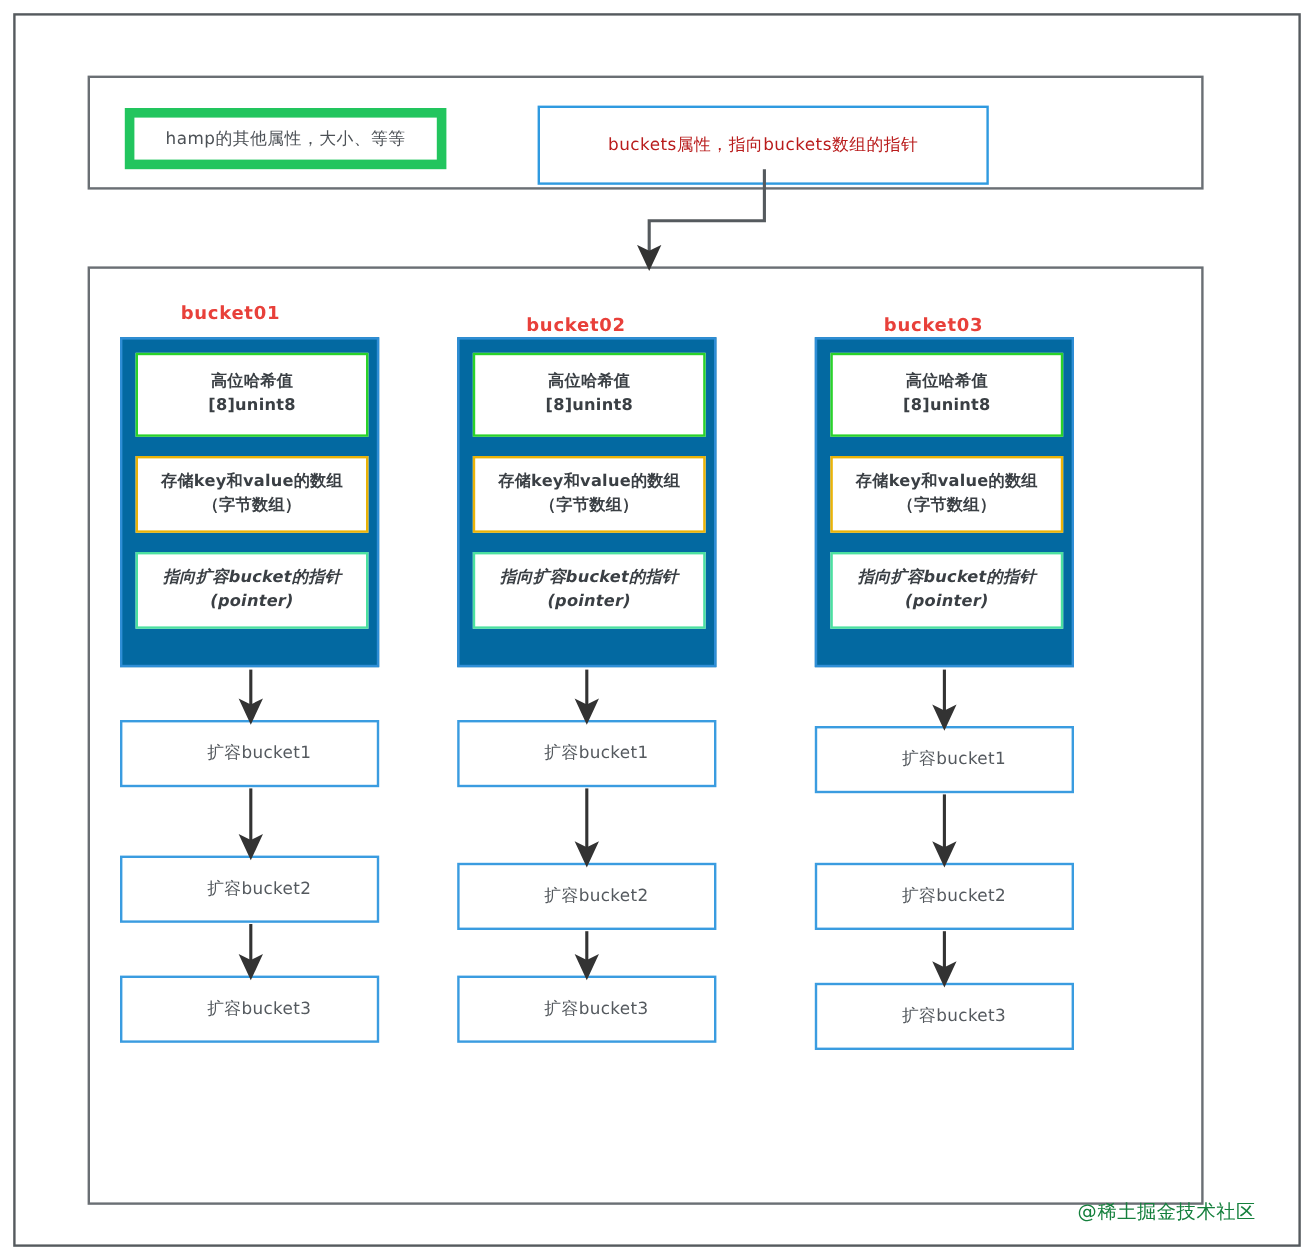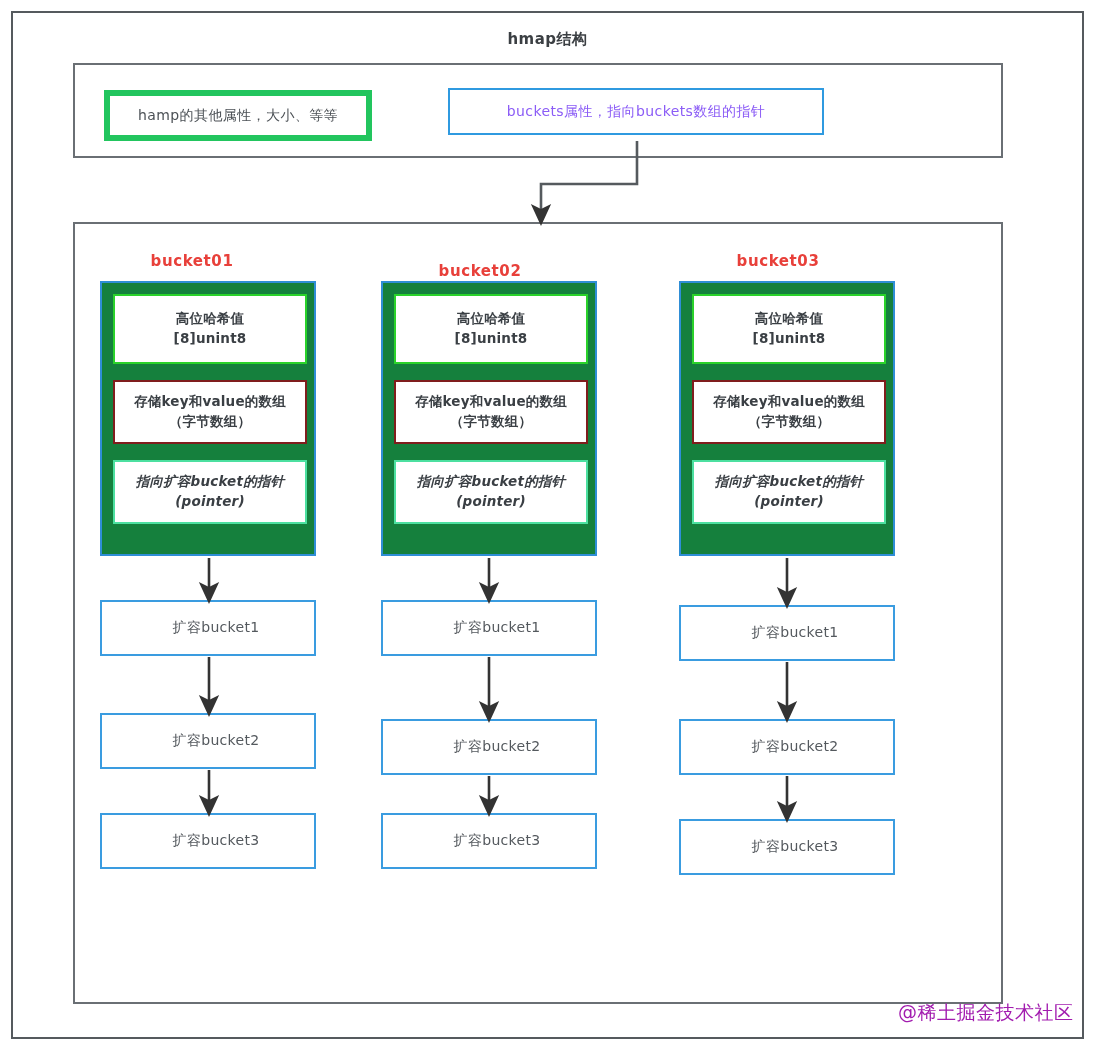--- a/index.html
+++ b/index.html
@@ -49,68 +49,68 @@
     border:2px solid #6a6f74;
     box-sizing:border-box;
     background:#fff;
   }
 
   
   .attr-box{
     position:absolute;
     left:104px; top:90px;
     width:268px; height:51px;
-    border:6px solid #22c55e;
+    border:8px solid #22c55e;
     box-sizing:border-box;
     display:flex; align-items:center; justify-content:center;
     font-size:14px; color:#4c5156; letter-spacing:.4px;
     background:#fff;
   }
   .buckets-box{
     position:absolute;
     left:448px; top:88px;
-    width:376px; height:47px;
+    width:376px; height:66px;
     border:2px solid #2f9ae0;
     box-sizing:border-box;
     display:flex; align-items:center; justify-content:center;
-    font-size:14px; color:#8b5cf6; letter-spacing:.4px;
+    font-size:14px; color:#b91c1c; letter-spacing:.4px;
     background:#fff;
   }
 
   
   .bucket-label{
     position:absolute;
     width:200px;
     text-align:center;
     font-size:15px; font-weight:bold;
     color:#e8403a;
     letter-spacing:.6px;
   }
 
   
   .bucket-group{
     position:absolute;
     width:216px; height:275px;
     border:2px solid #2f8ed6;
     box-sizing:border-box;
-    background:#15803d;
+    background:#0369a1;
   }
   .cell{
     position:absolute;
     left:11px;
     width:194px;
     box-sizing:border-box;
     background:#fff;
     display:flex; flex-direction:column;
     align-items:center; justify-content:center;
     font-size:13.5px; color:#3a3f44; line-height:1.45;
     letter-spacing:.2px;
   }
   .cell.hash   { top:11px;  height:70px; border:2px solid #2ad22a; font-weight:bold; }
-  .cell.kv     { top:97px;  height:64px; border:2px solid #7f1d1d; font-weight:bold; }
+  .cell.kv     { top:97px;  height:64px; border:2px solid #eab308; font-weight:bold; }
   .cell.ptr    { top:177px; height:64px; border:2px solid #4ce0a0; font-weight:bold;font-style:italic; }
   .cell .l2{ font-weight:bold; }
 
   
   .ovf-box{
     position:absolute;
     width:216px; height:56px;
     border:2px solid #3a9ce0;
     box-sizing:border-box;
     display:flex; align-items:center; justify-content:center;
@@ -125,42 +125,41 @@
     left:0; top:932px;
     width:1095px;
     text-align:center;
     font-size:16px; font-weight:bold;
     color:#e8201c;
     letter-spacing:.5px;
   }
   .watermark{
     position:absolute;
     left:898px; top:1000px;
-    font-size:19px;
-    color:#a21caf;
+    font-size:16px;
+    color:#15803d;
     letter-spacing:.5px;
     white-space:nowrap;
   }
 
   
   .arrows{
     position:absolute;
     left:0; top:0;
     width:1095px; height:1050px;
     pointer-events:none;
   }
 </style>
 </head>
 <body>
 
 <div id="page">
 
   <div class="outer-frame"></div>
 
-  <div class="diagram-title">hmap结构</div>
 
   <div class="hmap-frame"></div>
 
   <div class="attr-box">
     <span>hamp的其他属性，大小、等等</span>
   </div>
 
   <div class="buckets-box">
     <span>buckets属性，指向buckets数组的指针</span>
   </div>
@@ -198,21 +197,21 @@
     </div>
     <div class="cell ptr">
       <span class="l1">指向扩容bucket的指针</span>
       <span class="l2">(pointer)</span>
     </div>
   </div>
   <div class="ovf-box" style="left:381px; top:600px;">扩容bucket1</div>
   <div class="ovf-box" style="left:381px; top:719px;">扩容bucket2</div>
   <div class="ovf-box" style="left:381px; top:813px;">扩容bucket3</div>
 
-  <div class="bucket-label" style="left:678px; top:252px;">bucket03</div>
+  <div class="bucket-label" style="left:678px; top:262px;">bucket03</div>
   <div class="bucket-group" style="left:679px; top:281px;">
     <div class="cell hash">
       <span class="l1">高位哈希值</span>
       <span class="l2">[8]unint8</span>
     </div>
     <div class="cell kv">
       <span class="l1">存储key和value的数组</span>
       <span class="l2">（字节数组）</span>
     </div>
     <div class="cell ptr">

